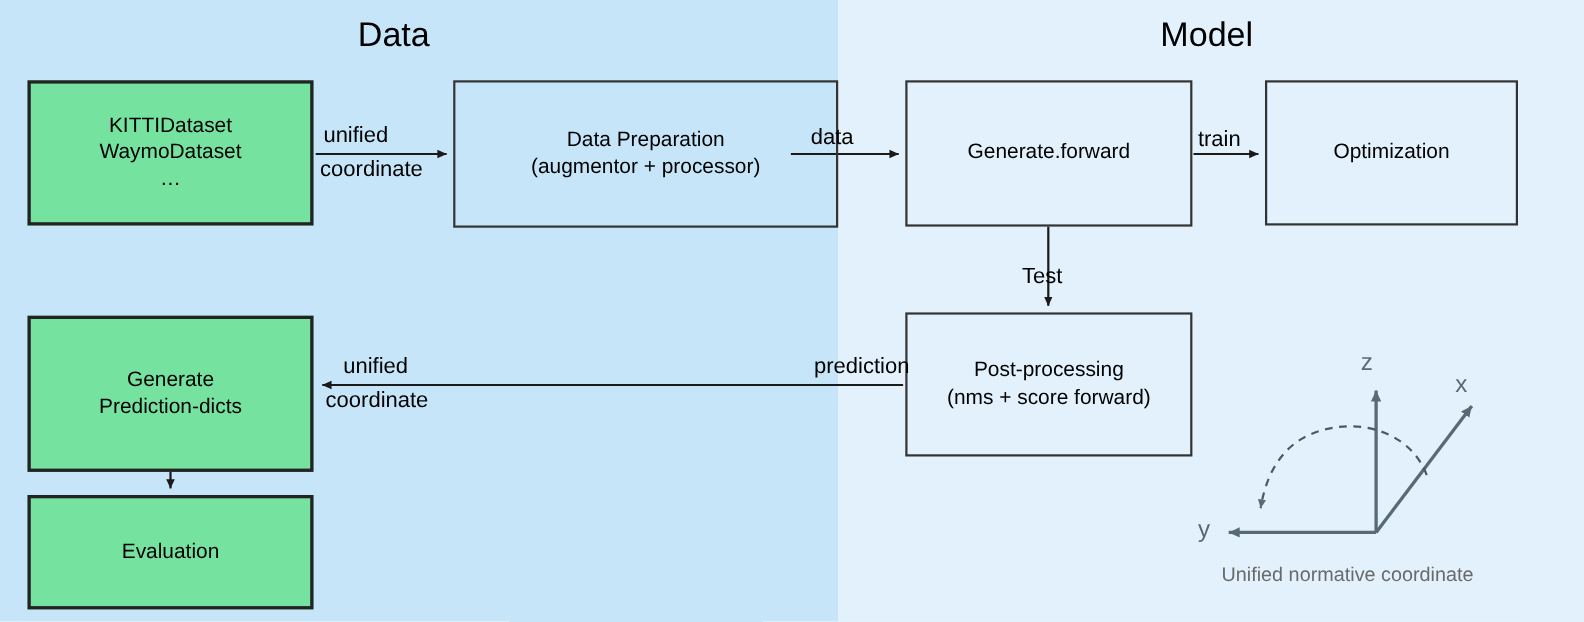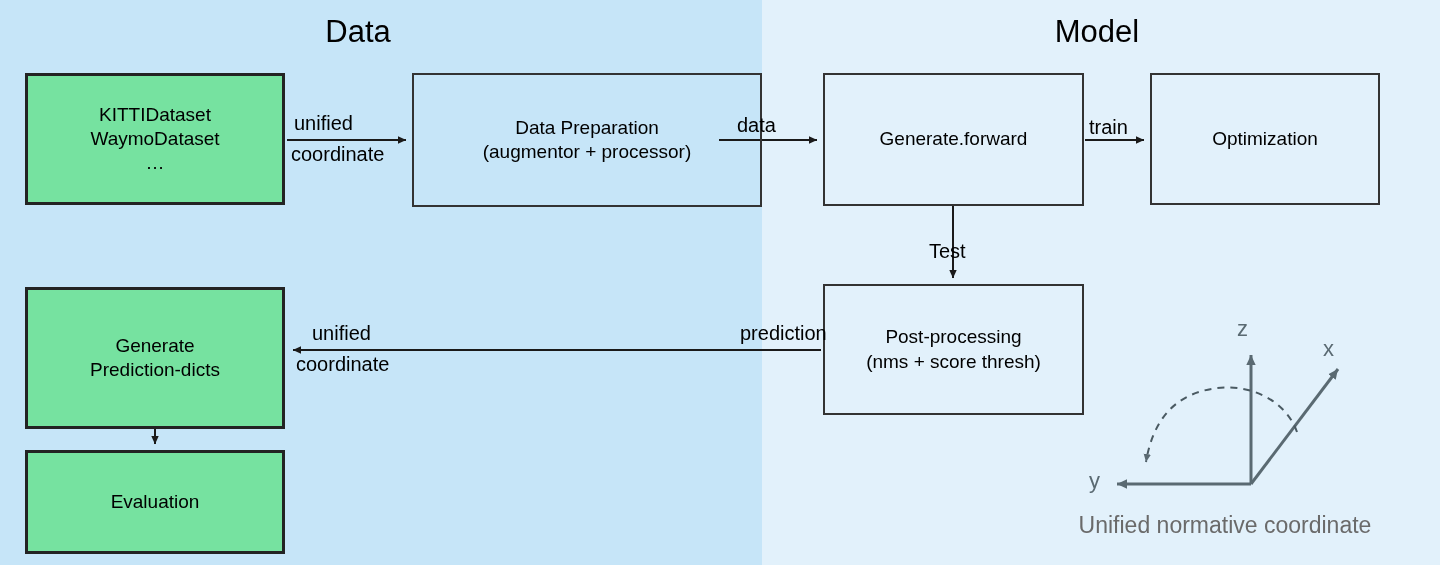--- a/index.html
+++ b/index.html
@@ -52,21 +52,21 @@
   .edge-label{
     position:absolute;
     font-size:20px;
     color:#000000;
     white-space:nowrap;
     line-height:1.15;
   }
 
   .coord-caption{
     position:absolute;
-    font-size:23px;
+    font-size:18px;
     color:#6a6a6a;
     white-space:nowrap;
     transform:translateX(-50%);
   }
   .axis-label{
     position:absolute;
     font-size:22px;
     color:#5a6a72;
     white-space:nowrap;
     line-height:1;
@@ -147,21 +147,21 @@
   <div class="node plain" style="left:823px;top:73px;width:261px;height:133px;">
     <span class="line">Generate.forward</span>
   </div>
 
   <div class="node plain" style="left:1150px;top:73px;width:230px;height:132px;">
     <span class="line">Optimization</span>
   </div>
 
   <div class="node plain" style="left:823px;top:284px;width:261px;height:131px;">
     <span class="line">Post-processing</span>
-    <span class="line">(nms + score thresh)</span>
+    <span class="line">(nms + score forward)</span>
   </div>
 
   <div class="node green" style="left:25px;top:287px;width:260px;height:142px;">
     <span class="line">Generate</span>
     <span class="line">Prediction-dicts</span>
   </div>
 
   <div class="node green" style="left:25px;top:450px;width:260px;height:104px;">
     <span class="line">Evaluation</span>
   </div>

